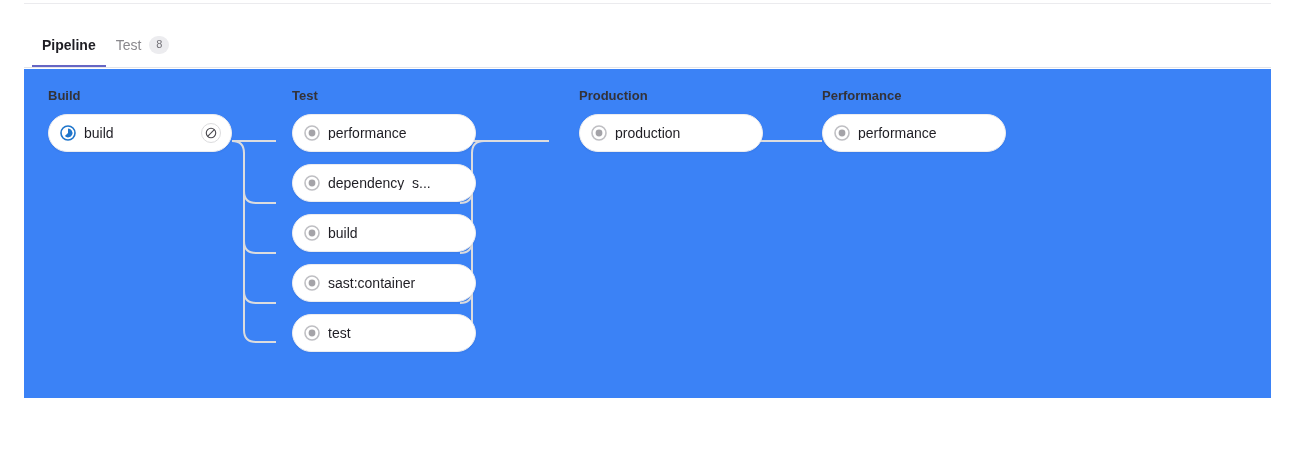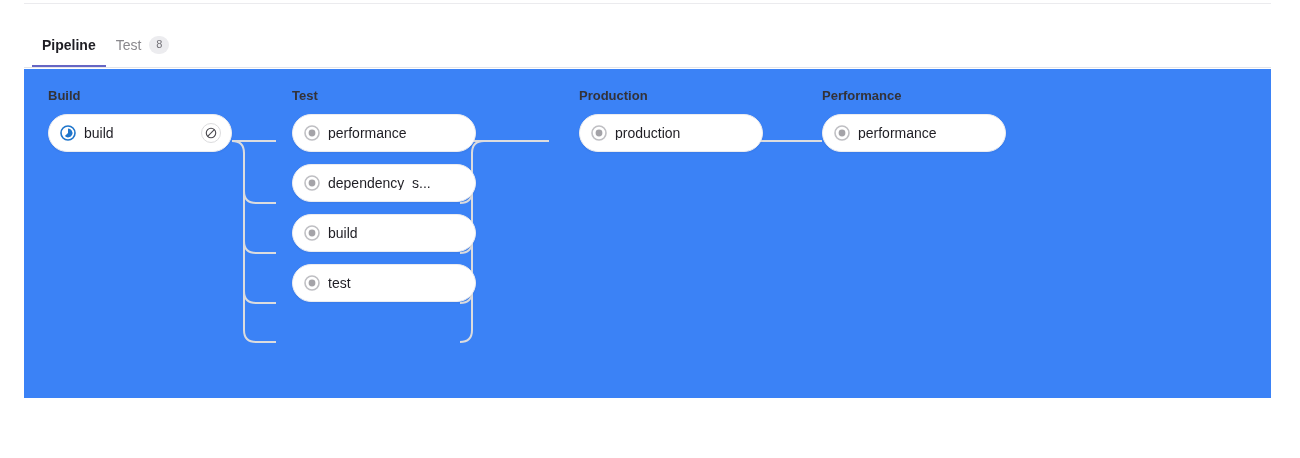--- a/index.html
+++ b/index.html
@@ -254,20 +254,27 @@
         </div>
 
         <div class="job-pill">
           <svg class="status-icon" viewBox="0 0 16 16">
             <circle cx="8" cy="8" r="7" fill="none" stroke="#bfbfc3" stroke-width="1.6"></circle>
             <circle cx="8" cy="8" r="3.4" fill="#a4a3a8"></circle>
           </svg>
           <span class="job-label">build</span>
         </div>
 
+        <div class="job-pill">
+          <svg class="status-icon" viewBox="0 0 16 16">
+            <circle cx="8" cy="8" r="7" fill="none" stroke="#bfbfc3" stroke-width="1.6"></circle>
+            <circle cx="8" cy="8" r="3.4" fill="#a4a3a8"></circle>
+          </svg>
+          <span class="job-label">sast:container</span>
+        </div>
 
         <div class="job-pill">
           <svg class="status-icon" viewBox="0 0 16 16">
             <circle cx="8" cy="8" r="7" fill="none" stroke="#bfbfc3" stroke-width="1.6"></circle>
             <circle cx="8" cy="8" r="3.4" fill="#a4a3a8"></circle>
           </svg>
           <span class="job-label">test</span>
         </div>
 
       </div>

